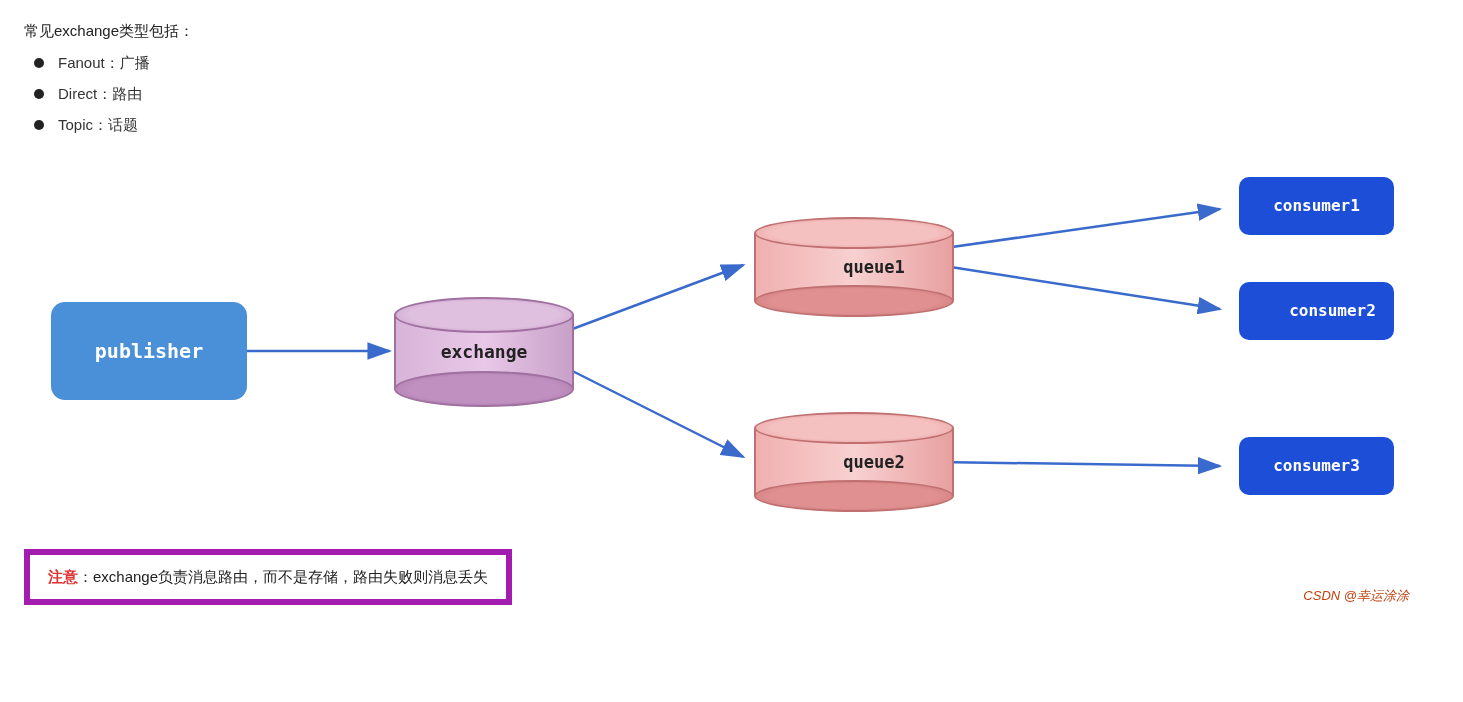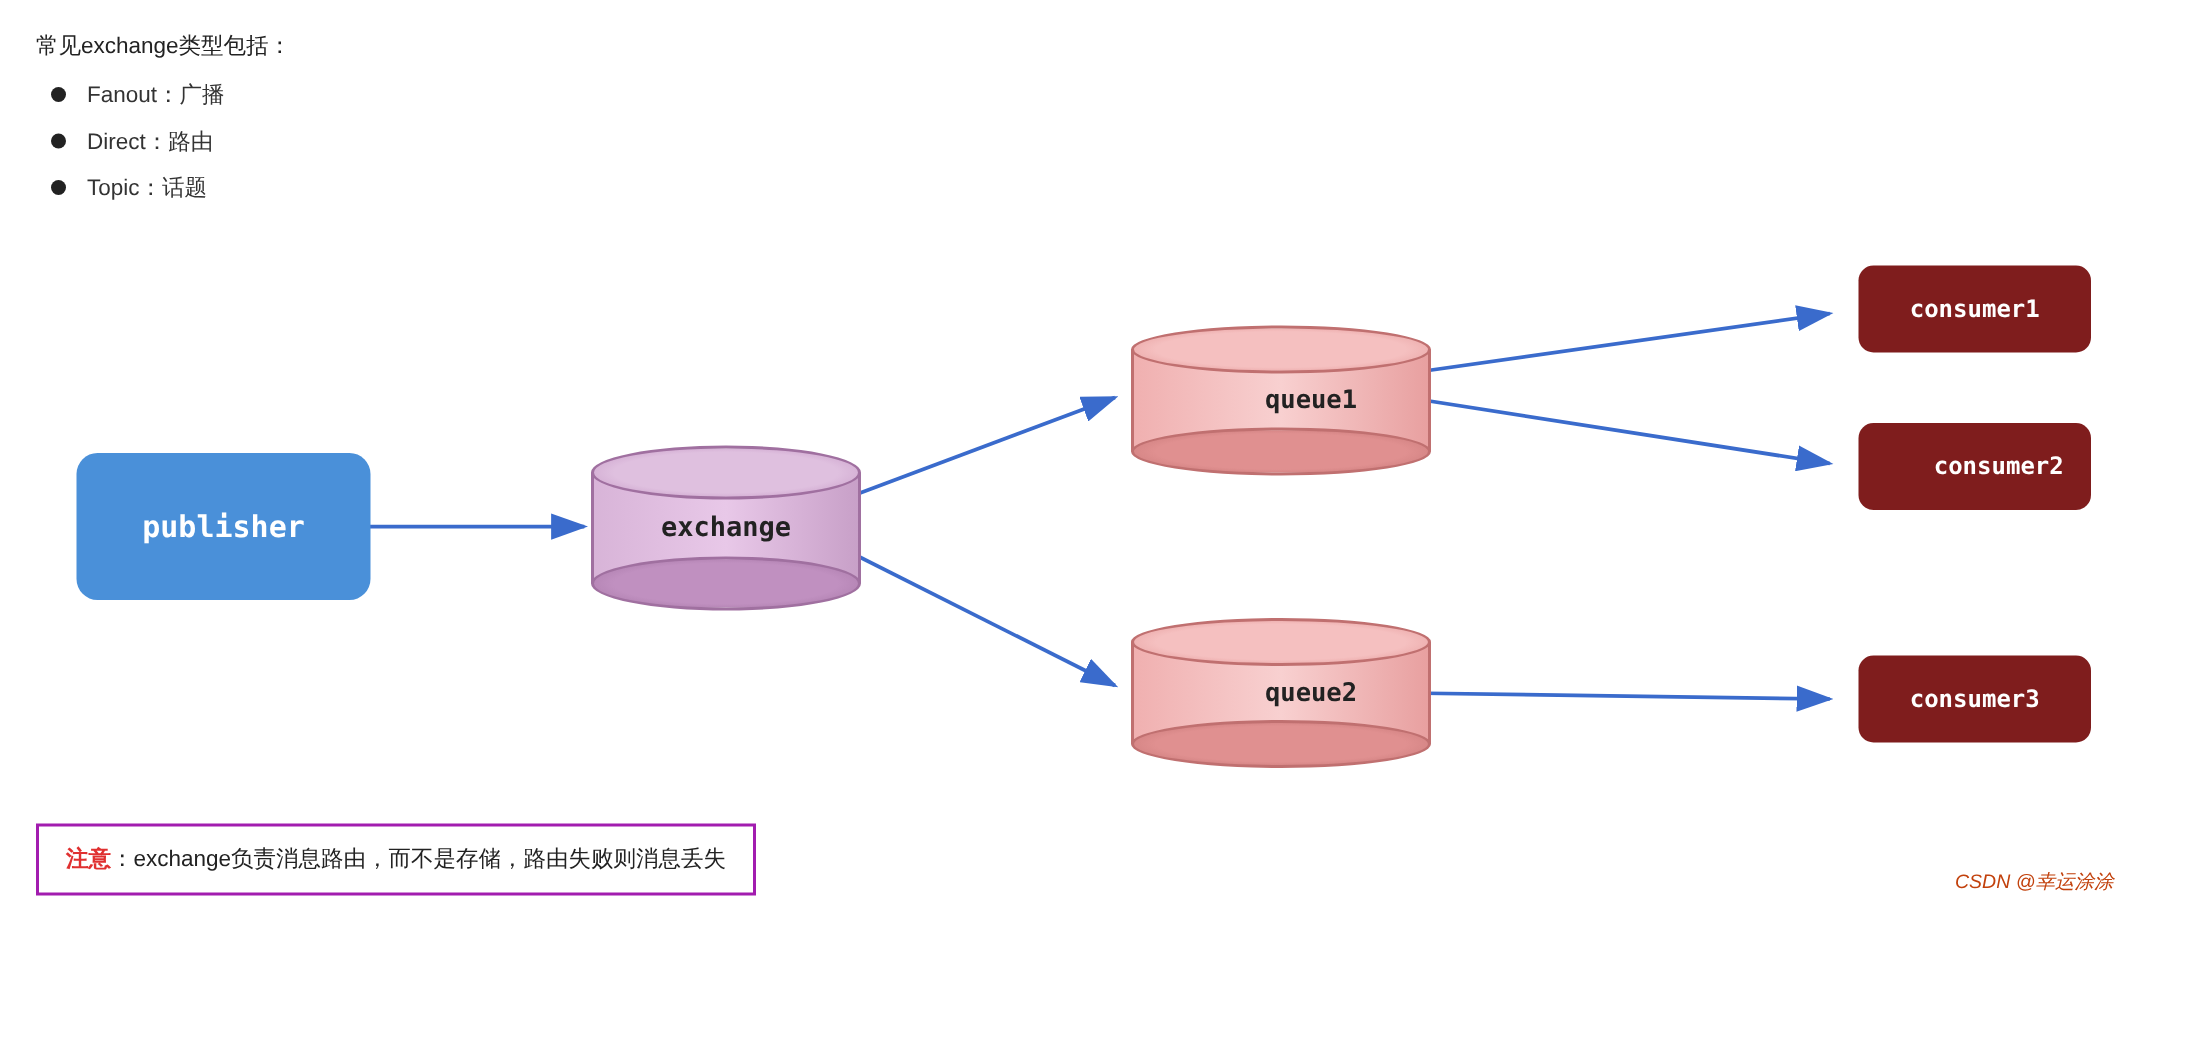--- a/index.html
+++ b/index.html
@@ -178,21 +178,21 @@
       z-index: 2;
       line-height: 36px;
       padding-left: 40px;
     }
 
     
     .consumer-box {
       position: absolute;
       width: 155px;
       height: 58px;
-      background: #7f1d1d;
+      background: #1d4ed8;
       border-radius: 10px;
       display: flex;
       align-items: center;
       justify-content: center;
       color: #fff;
       font-size: 16px;
       font-family: monospace;
       font-weight: bold;
     }
     .consumer1 { left: 1215px; top: 30px; }
@@ -203,21 +203,21 @@
     .arrows-svg {
       position: absolute;
       left: 0; top: 0;
       width: 100%;
       height: 100%;
       pointer-events: none;
     }
 
     
     .note-box {
-      border: 2px solid #a21caf;
+      border: 6px solid #a21caf;
       padding: 10px 18px;
       margin-top: 8px;
       display: inline-block;
       font-size: 15px;
       color: #222;
       line-height: 1.6;
     }
     .note-bold {
       color: #e03030;
       font-weight: bold;

